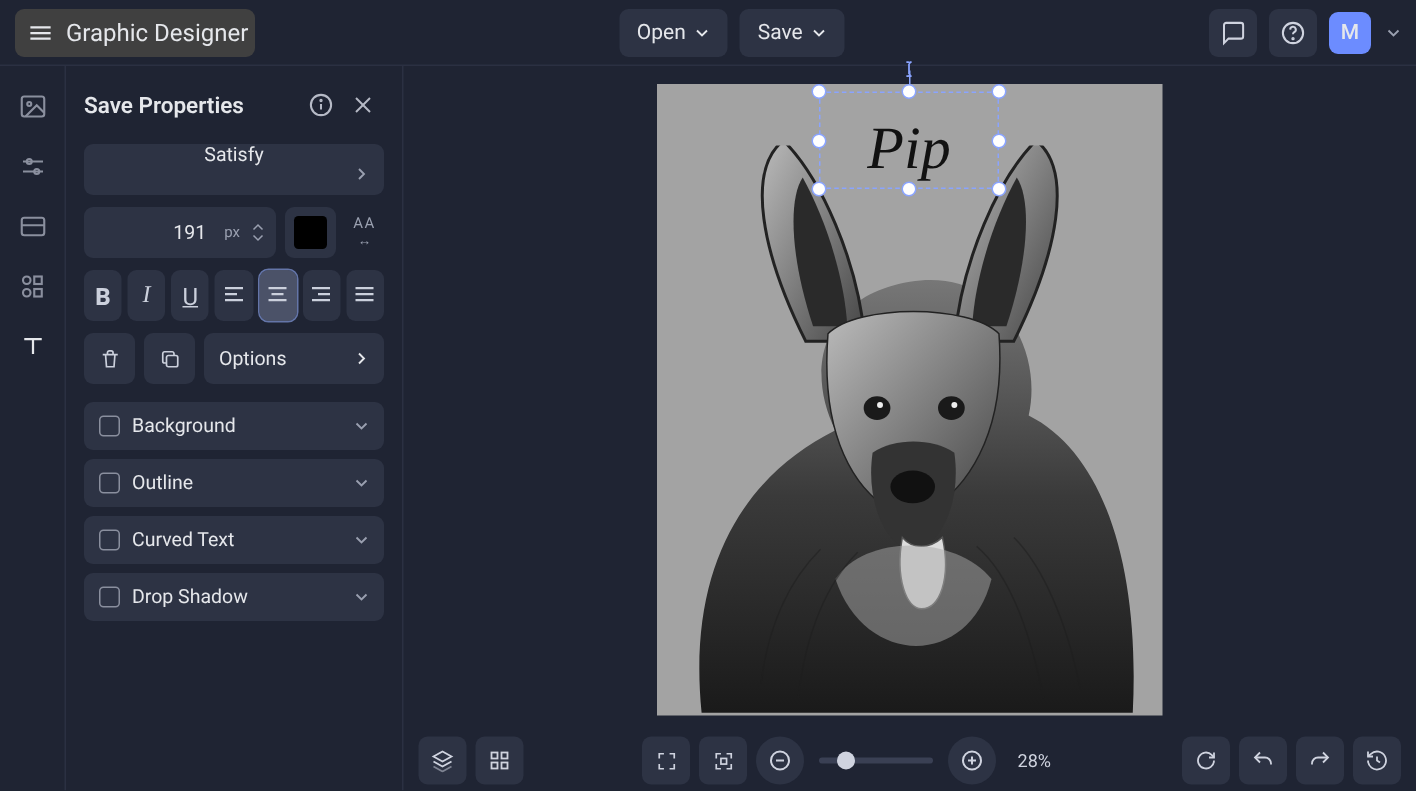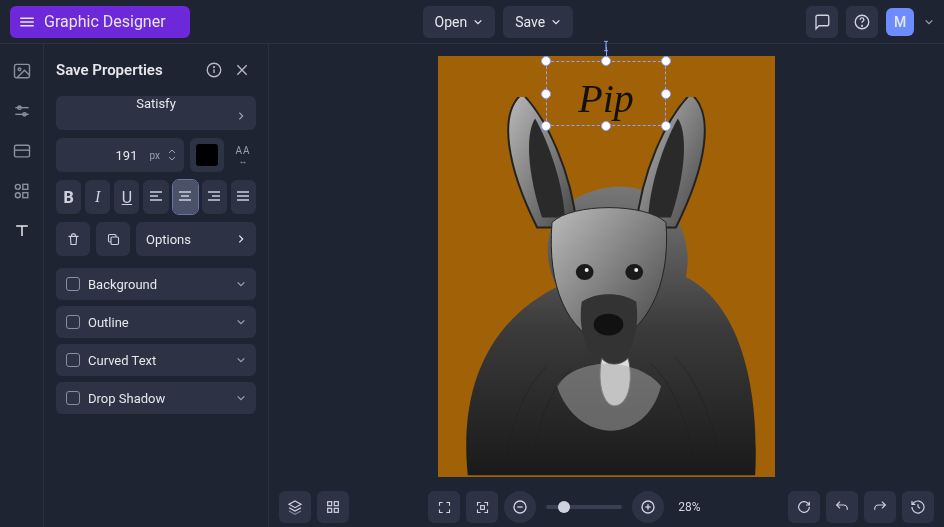--- a/index.html
+++ b/index.html
@@ -24,26 +24,26 @@
   background: #2d3344;
   border-radius: 6px;
   display: flex;
   align-items: center;
   justify-content: center;
   cursor: pointer;
   color: #cfd3df;
 }
 .iconbtn.sq { width: 32px; height: 32px; }
 .brand-wrap {
-  background: #6d28d9;
+  background: #404040;
   border-radius: 6px;
   height: 32px;
   display: flex;
   align-items: center;
-  padding: 0 24px 0 8px;
+  padding: 0 4px 0 8px;
   gap: 8px;
 }
 .brand-wrap svg { flex-shrink: 0; }
 .topbtn {
   background: #2d3344;
   border-radius: 6px;
   height: 32px;
   display: flex;
   align-items: center;
   padding: 0 12px;
@@ -214,21 +214,21 @@
 .canvas-area {
   position: absolute;
   left: 269px; right: 0; top: 44px; bottom: 40px;
   display: flex;
   align-items: flex-start;
   justify-content: center;
   padding-top: 12px;
 }
 .artboard {
   width: 337px; height: 421px;
-  background: #a16207;
+  background: #a3a3a3;
   position: relative;
 }
 .dog {
   position: absolute;
   left: 0; right: 0; bottom: 0;
   height: 380px;
   display: flex;
   align-items: flex-end;
   justify-content: center;
   overflow: hidden;

